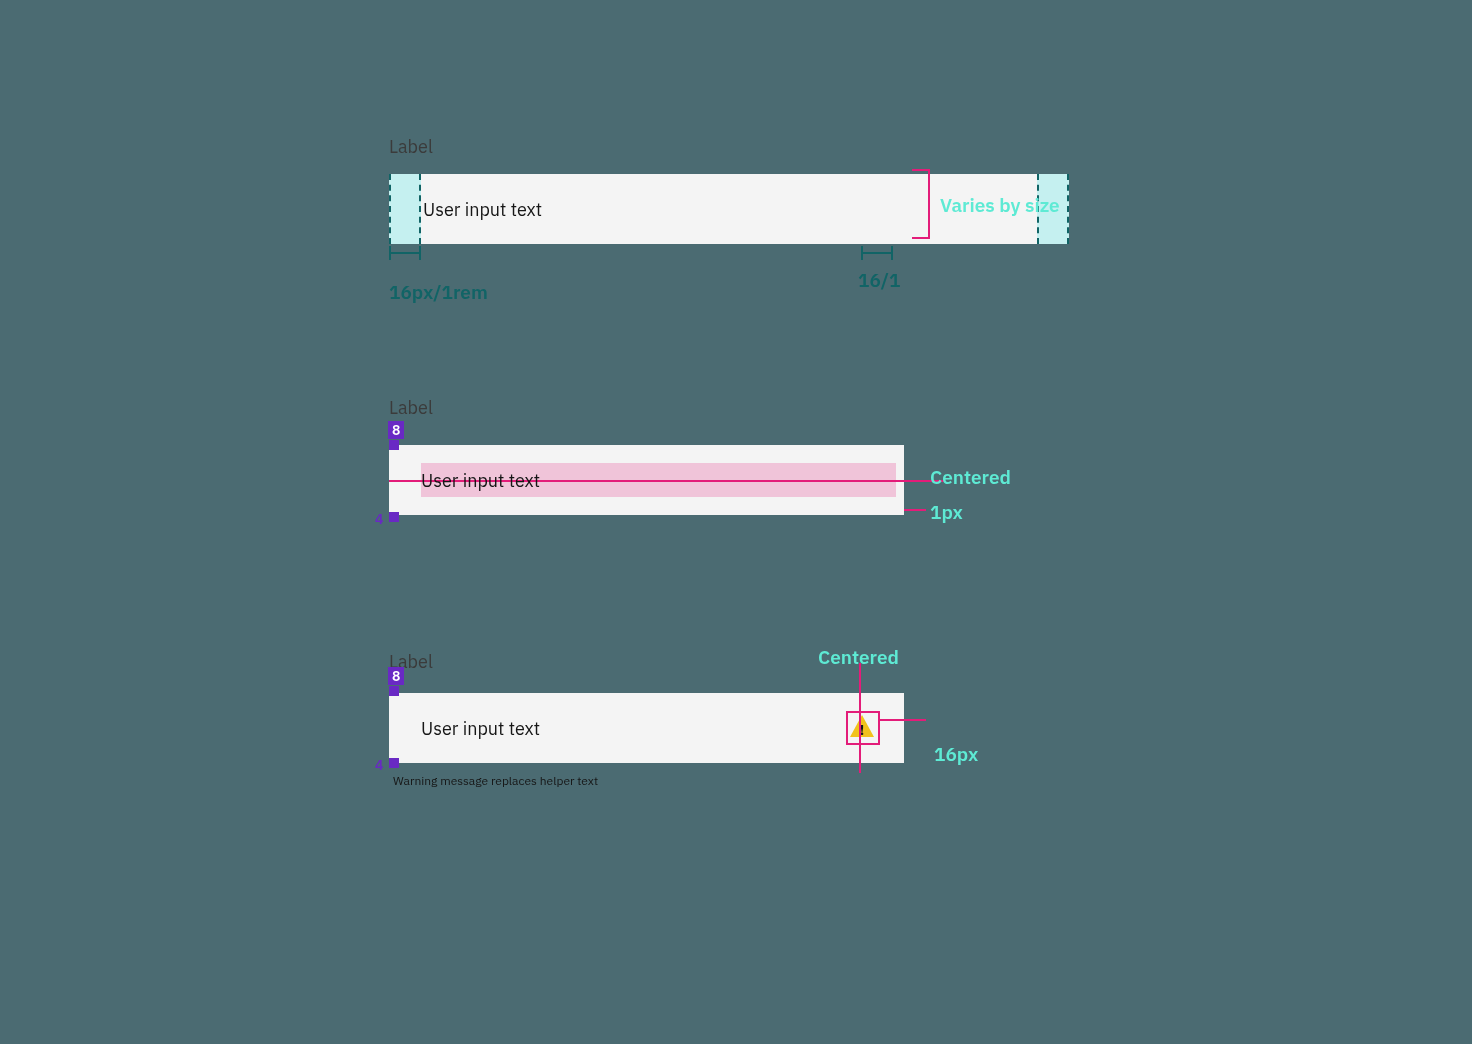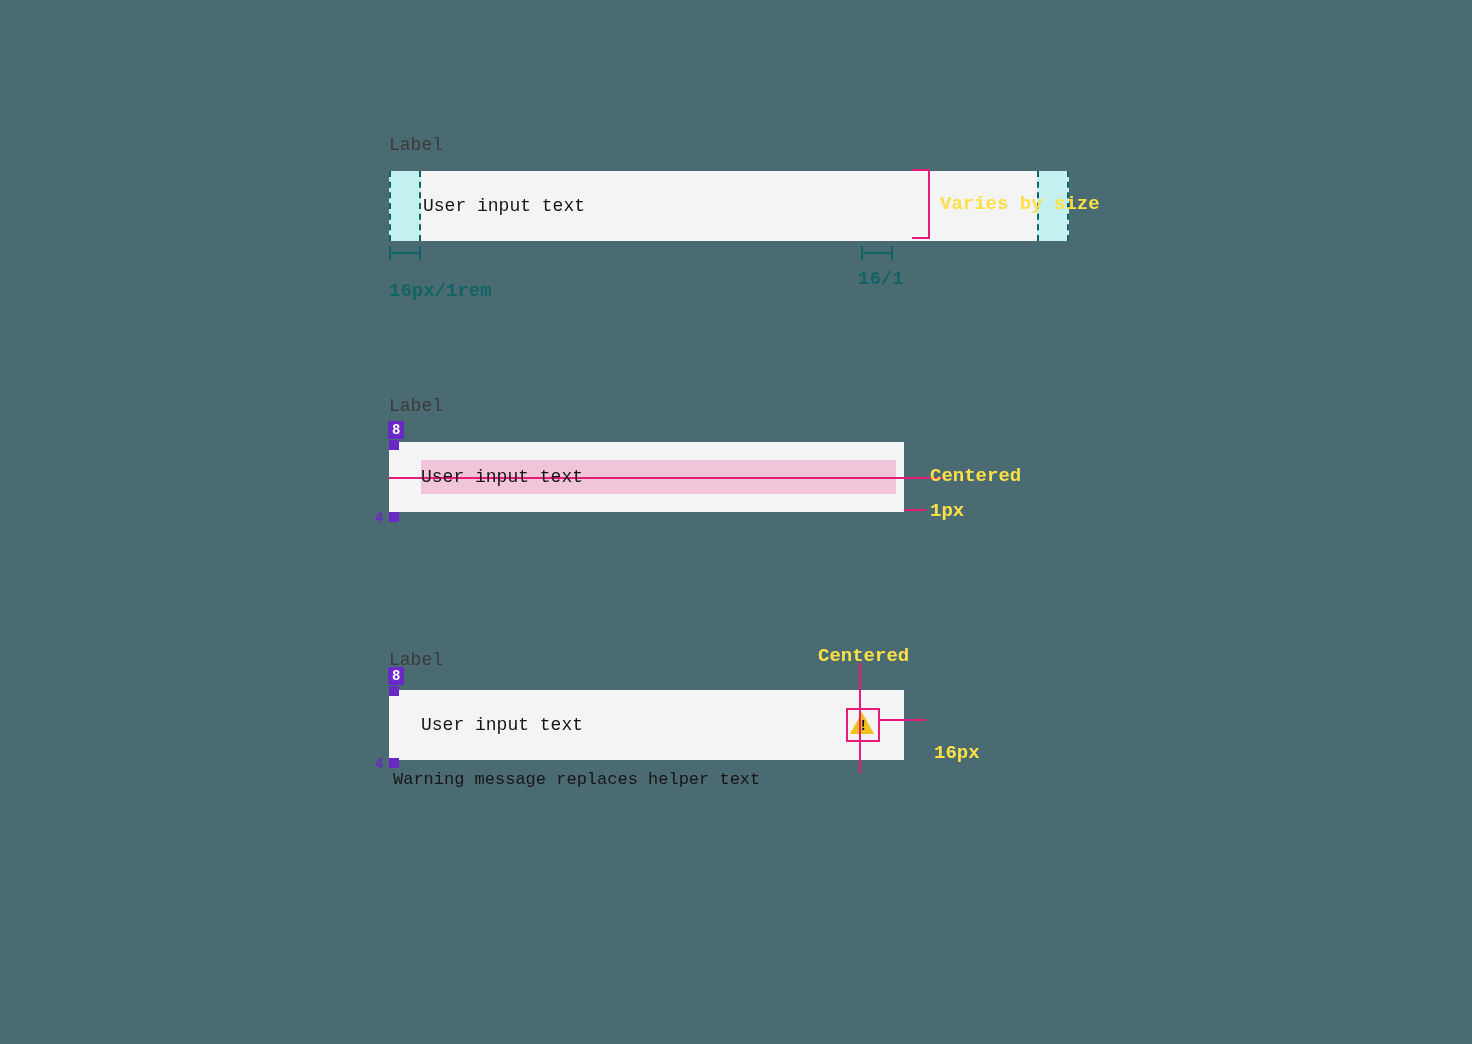--- a/index.html
+++ b/index.html
@@ -1,28 +1,28 @@
 <!DOCTYPE html>
 <html><head>
 <meta charset="utf-8">
 <style>
-  * { box-sizing: border-box; margin: 0; padding: 0; font-family: Liberation Mono, monospace; }
+  * { box-sizing: border-box; margin: 0; padding: 0; }
   html, body { width: 1472px; height: 1044px; }
   body {
     background: #4b6b72;
     font-family: "IBM Plex Sans", -apple-system, BlinkMacSystemFont, "Segoe UI", Arial, sans-serif;
     position: relative;
   }
   .spec { position: absolute; }
 
   
   .dim-label { color: #3b3b3b; font-size: 18px; }
   .field-bg { background: #f4f4f4; position: relative; }
   .field-text { font-size: 18px; color: #161616; }
-  .pink  { color: #fde047; }
+  .pink  { color: #5eead4; }
   .badge {
     background: #6929c4; color: #fff;
     font-size: 14px; font-weight: 600;
     padding: 0 4px; line-height: 18px;
     display: inline-block;
   }
   .ann-text { font-size: 19px; font-weight: 600; }
   .teal .ann-text, .teal-ann { color: #116466; font-size: 19px; font-weight: 600; }
 
   
@@ -92,21 +92,21 @@
   }
   
   #s3-vline { position:absolute; left: 859px; top: 663px; width: 2px; height: 110px; background:#e31c79; }
   #s3-centered { position:absolute; left: 818px; top: 645px; }
   #s3-hlead { position:absolute; left: 878px; top: 719px; width: 48px; height: 2px; background:#e31c79; }
   #s3-16 { position:absolute; left: 934px; top: 742px; }
   #s3-b8  { position:absolute; left: 388px; top: 667px; }
   #s3-sq8 { position:absolute; left: 389px; top: 686px; width: 10px; height: 10px; background:#6929c4; }
   #s3-b4  { position:absolute; left: 375px; top: 756px; color:#6929c4; font-size:14px; font-weight:600; }
   #s3-sq4 { position:absolute; left: 389px; top: 758px; width: 10px; height: 10px; background:#6929c4; }
-  #spec3 .msg { margin-top: 10px; padding-left: 4px; font-size: 17px; color:#161616; }
+  #spec3 .msg { margin-top: 10px; padding-left: 4px; font-size: 12px; color:#161616; }
 
 </style>
 </head>
 <body>
 
 <div id="spec1" class="spec">
   <div class="lbl dim-label">Label</div>
   <div class="row">
     <div class="pad"></div>
     <div class="mid">

